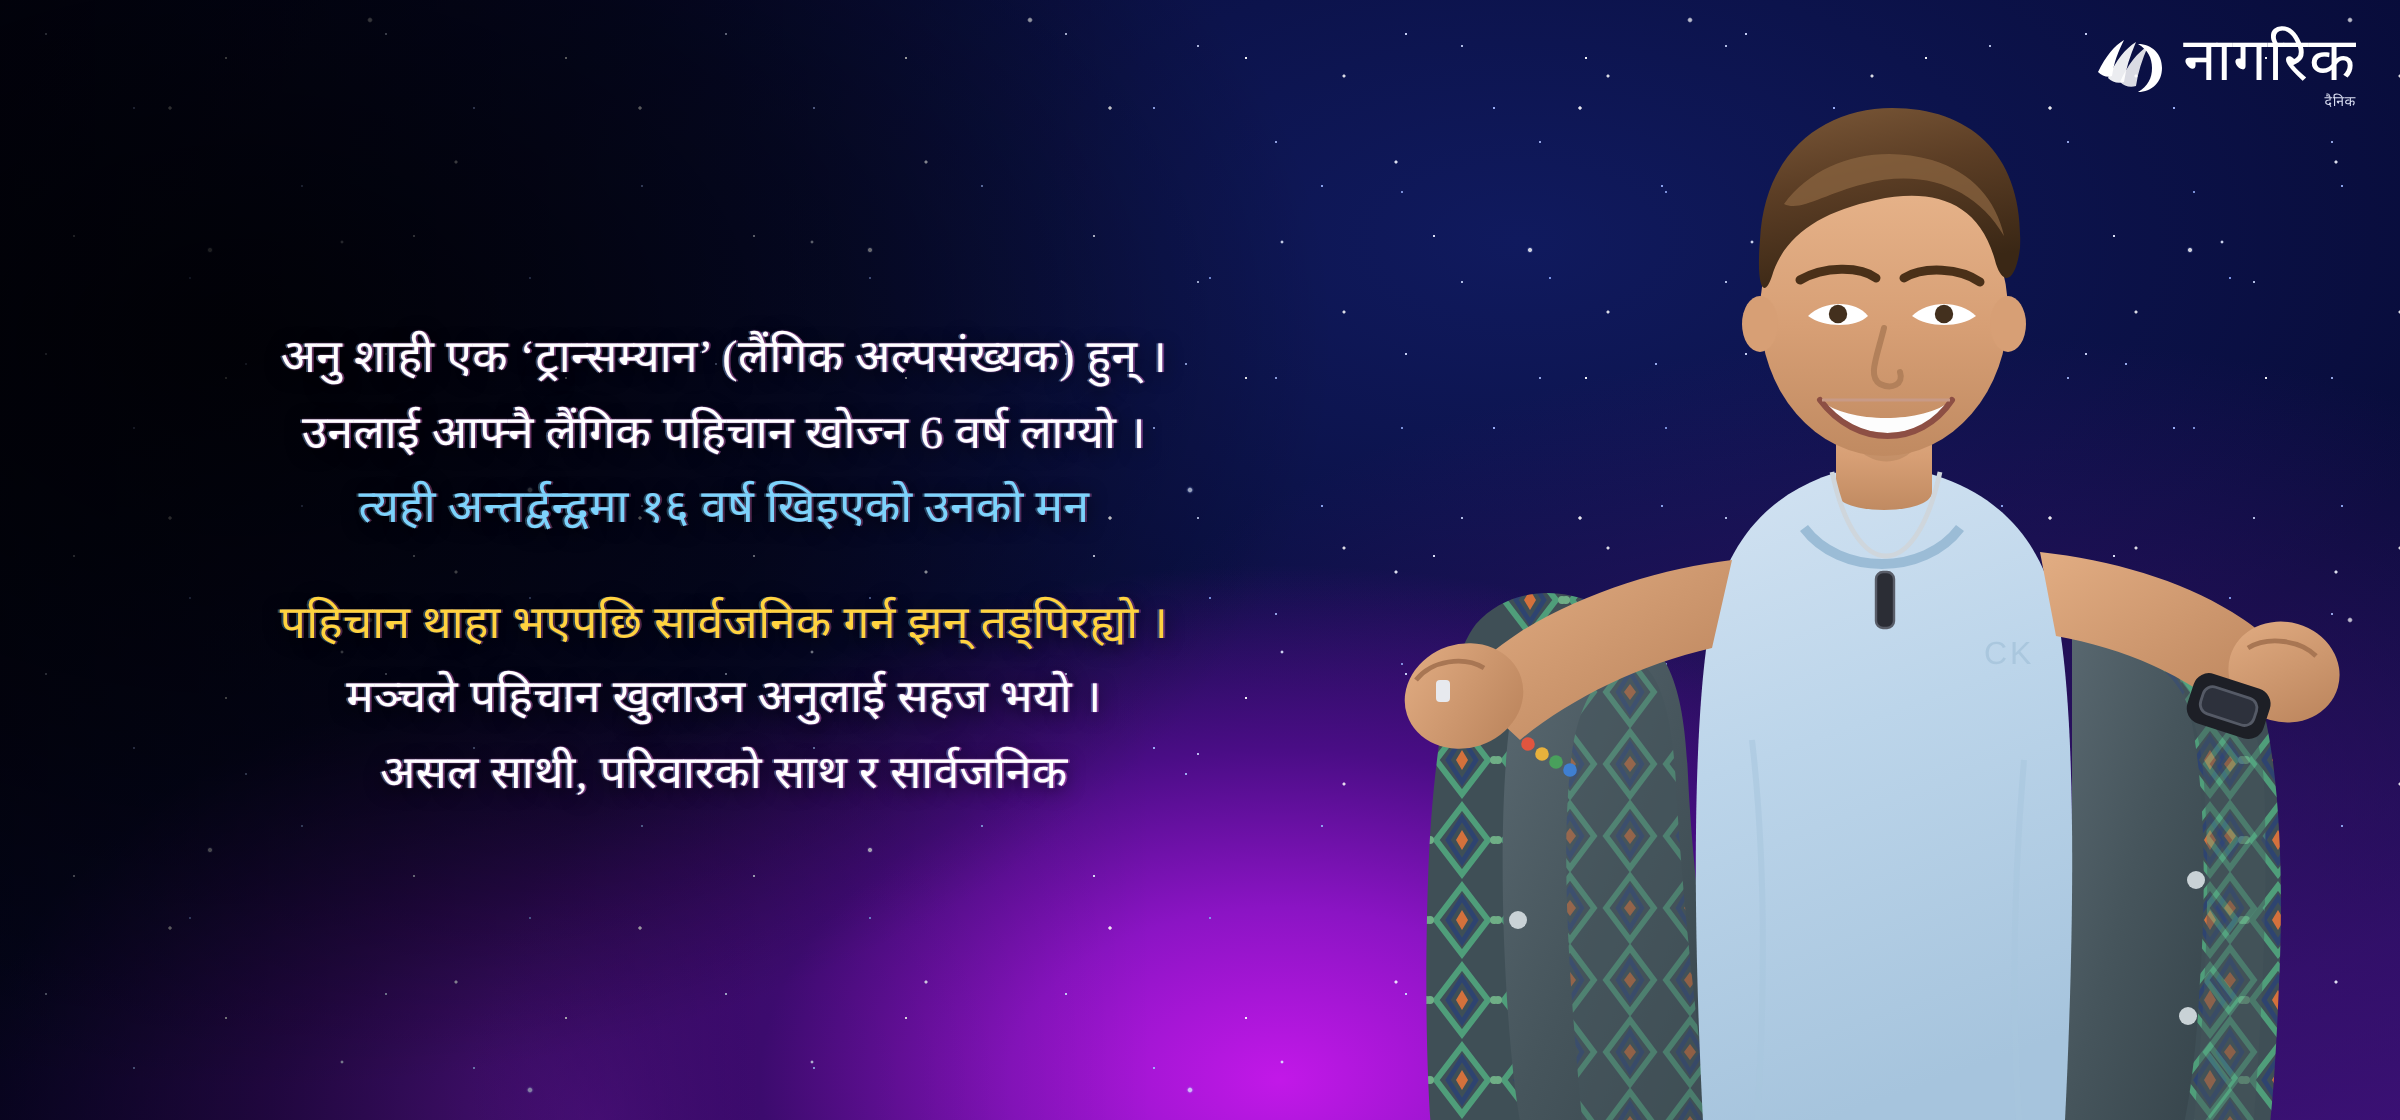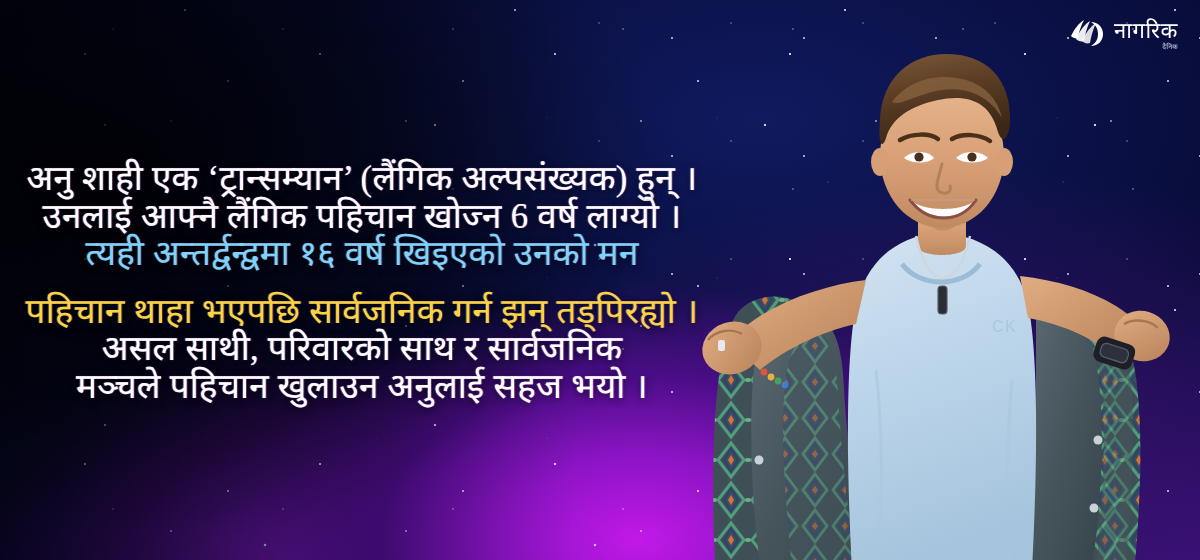--- a/index.html
+++ b/index.html
@@ -76,21 +76,21 @@
   
   .logo{
     position:absolute; top:14px; right:22px;
     display:flex; align-items:center; gap:9px;
     z-index:6;
   }
   .logo-mark{ width:36px; height:34px; display:block; }
   .logo-words{ position:relative; display:flex; align-items:flex-end; }
   .logo-text{
     font-family:"Liberation Sans","DejaVu Sans",sans-serif;
-    font-size:22px; font-weight:400; color:#fff;
+    font-size:30px; font-weight:400; color:#fff;
     letter-spacing:.5px; line-height:1;
   }
   .logo-sub{
     font-family:"Liberation Sans","DejaVu Sans",sans-serif;
     font-size:7px; color:#d8dcf0; letter-spacing:.3px;
     position:absolute; right:0; bottom:-9px; white-space:nowrap;
   }
 
   
   .person{
@@ -102,21 +102,21 @@
 
   
   .quote{
     position:absolute; left:0; top:160px;
     width:724px;
     z-index:5;
     text-align:center;
     padding:0 16px;
   }
   .qline{
-    font-size:35px;
+    font-size:23px;
     line-height:37.5px;
     white-space:nowrap;
     font-weight:400;
     letter-spacing:.2px;
   }
   .qline.white{
     color:#ffffff;
     text-shadow:
       0 0 1px rgba(255,160,255,.55),
       1px 0 0 rgba(255,120,220,.35),
@@ -259,22 +259,22 @@
         </g>
       </g>
     </svg>
   </div>
 
   <div class="quote">
     <div class="qline white" style="color: rgb(255, 255, 255);">अनु शाही एक ‘ट्रान्सम्यान’ (लैंगिक अल्पसंख्यक) हुन् ।</div>
     <div class="qline white" style="color: rgb(255, 255, 255);">उनलाई आफ्नै लैंगिक पहिचान खोज्न 6 वर्ष लाग्यो ।</div>
     <div class="qline gold" style="color: #7dd3fc;">त्यही अन्तर्द्वन्द्वमा १६ वर्ष खिइएको उनको मन</div>
     <div class="qline gold" style="color: rgb(255, 211, 63); margin-top: 20px;">पहिचान थाहा भएपछि सार्वजनिक गर्न झन् तड्पिरह्यो ।</div>
+    <div class="qline white" style="color: rgb(255, 255, 255);">मञ्चले पहिचान खुलाउन अनुलाई सहज भयो ।</div>
     <div class="qline white" style="color: rgb(255, 255, 255);">असल साथी, परिवारको साथ र सार्वजनिक</div>
-    <div class="qline white" style="color: rgb(255, 255, 255);">मञ्चले पहिचान खुलाउन अनुलाई सहज भयो ।</div>
   </div>
 
   <div class="logo">
     <span class="logo-mark-wrap">
       <svg class="logo-mark" viewBox="0 0 36 34" xmlns="http://www.w3.org/2000/svg" aria-hidden="true">
         <g fill="#ffffff">
           <path d="M2 22 C6 14 10 9 15 6 C12 12 10 17 9 24 C7 25 4 24 2 22 Z"></path>
           <path d="M7 25 C11 16 16 10 21 7 C18 14 16 20 15 27 C12 28 9 27 7 25 Z" opacity=".92"></path>
           <path d="M13 27 C17 18 22 12 27 9 C24 16 22 22 21 29 C18 30 15 29 13 27 Z" opacity=".85"></path>
           <path d="M22 8 C29 8 34 13 34 20 C34 27 29 32 22 32 C27 29 29 25 29 20 C29 15 27 11 22 8 Z"></path>

